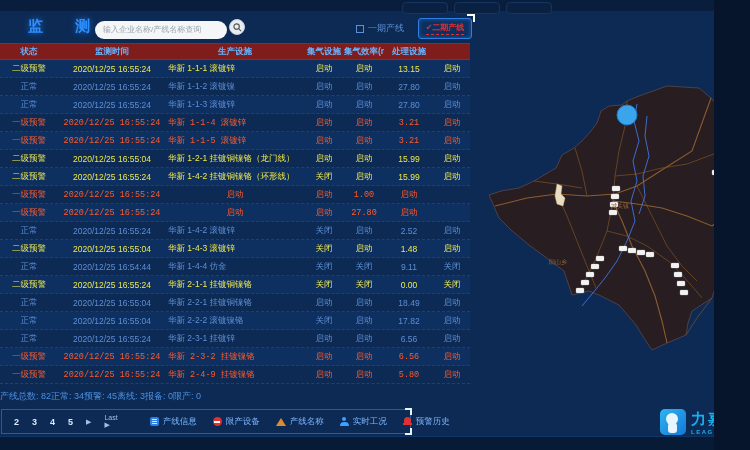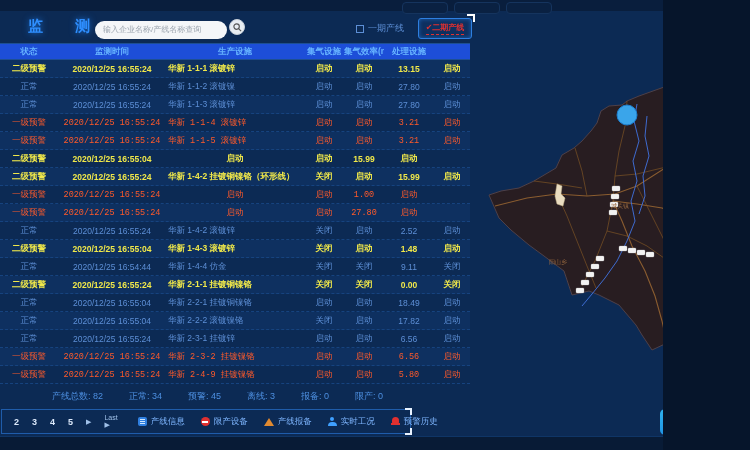--- a/index.html
+++ b/index.html
@@ -1,59 +1,59 @@
 <!DOCTYPE html>
 <html><head>
 <meta charset="utf-8">
 <style>
   html,body{margin:0;padding:0;background:#06152b;}
   *{box-sizing:border-box;font-family:"Liberation Sans","DejaVu Sans",sans-serif;}
-  .app{position:relative;width:663px;height:450px;background:#0c2a54;overflow:hidden;}
+  .app{position:relative;width:714px;height:450px;background:#0c2a54;overflow:hidden;}
 
   
   .topstrip{position:absolute;left:0;top:0;width:750px;height:11px;background:#091e3d;}
   .ghost-tab{position:absolute;top:2px;width:46px;height:12px;border:1px solid #15345e;border-radius:4px;background:#0a2142;}
 
   
   .hdr{position:absolute;left:0;top:11px;width:750px;height:32px;}
   .title{position:absolute;left:28px;top:6px;font-size:15px;font-weight:bold;color:#2f8fff;letter-spacing:14px;text-shadow:0 0 6px #1a6fd4;}
   .searchwrap{position:absolute;left:95px;top:7px;width:150px;height:18px;}
   .searchwrap input{width:132px;height:18px;border:none;border-radius:9px;padding:0 8px;font-size:8px;color:#444;background:#f4f6f8;outline:none;}
   .searchwrap input::placeholder{color:#9aa3ad;}
   .search-btn{position:absolute;right:0;top:1px;width:16px;height:16px;border-radius:50%;background:#e8edf2;border:1px solid #c8d0da;display:flex;align-items:center;justify-content:center;cursor:pointer;}
   .chk{position:absolute;left:356px;top:11px;display:flex;align-items:center;gap:4px;color:#5d8fd6;font-size:9px;cursor:pointer;}
   .chk .box{width:8px;height:8px;border:1px solid #5d8fd6;background:transparent;}
   .phase2-btn{position:absolute;left:418px;top:7px;width:54px;height:21px;border:1px solid #2e7fe0;border-radius:3px;background:rgba(20,60,120,.35);color:#e03030;font-size:8px;font-weight:bold;display:flex;align-items:center;justify-content:center;gap:2px;cursor:pointer;box-shadow:0 0 4px #1a5fb0 inset;}
   .phase2-btn .inner{border-bottom:1px dashed #e03030;padding-bottom:1px;}
   .corner-mark{position:absolute;right:-4px;top:-5px;width:8px;height:8px;border-top:2px solid #fff;border-right:2px solid #fff;}
 
   
   .panel{position:absolute;left:0;top:43px;width:470px;}
-  .thead{display:grid;grid-template-columns:58px 108px 138px 40px 40px 50px 36px;height:17px;align-items:center;border-top:1px solid #1d4f93;border-bottom:1px solid #1d4f93;background:#1d4ed8;}
+  .thead{display:grid;grid-template-columns:58px 108px 138px 40px 40px 50px 36px;height:17px;align-items:center;border-top:1px solid #1d4f93;border-bottom:1px solid #1d4f93;background:#7f1d1d;}
   .thead span{font-size:8.5px;font-weight:bold;color:#66b3ff;text-align:center;white-space:nowrap;overflow:hidden;}
   .trow{display:grid;grid-template-columns:58px 108px 138px 40px 40px 50px 36px;height:18px;align-items:center;border-bottom:1px dashed #16437f;cursor:pointer;}
   .trow:nth-child(odd){background:#0e3060;}
   .trow span{font-size:8.5px;text-align:center;white-space:nowrap;overflow:hidden;}
   .trow .c2{text-align:left;padding-left:2px;}
   .lv-normal span{color:#5d8fd6;}
   .lv-warn1 span{color:#ff5a2a;font-family:Liberation Mono, monospace;}
-  .lv-warn2 span{color:#f0e84a;font-weight:bold;}
-
-  
-  .summary{position:absolute;left:0;top:385px;width:470px;height:22px;display:flex;align-items:center;padding-left:52px;gap:26px;}
+  .lv-warn2 span{color:#f0e84a;font-weight:normal;}
+
+  
+  .summary{position:absolute;left:0;top:385px;width:470px;height:22px;display:flex;align-items:center;}
   .summary .sitem{font-size:9px;color:#4d8fe0;white-space:nowrap;}
 
   
   .bottombar{position:absolute;left:1px;top:409px;width:410px;height:25px;border:1px solid #1f5caa;display:flex;align-items:center;}
   .bottombar .bcorner-t{position:absolute;right:-2px;top:-2px;width:7px;height:7px;border-top:2px solid #e8f2ff;border-right:2px solid #e8f2ff;}
   .bottombar .bcorner-b{position:absolute;right:-2px;bottom:-2px;width:7px;height:7px;border-bottom:2px solid #e8f2ff;border-right:2px solid #e8f2ff;}
   .pager{display:flex;align-items:center;gap:13px;margin-left:12px;}
   .pager .pg{font-size:9px;font-weight:bold;color:#dce9fb;cursor:pointer;}
   .pager .nav{font-size:7px;color:#9fc0e8;cursor:pointer;}
-  .toolbar{display:flex;align-items:flex-start;gap:16px;margin-left:20px;}
+  .toolbar{display:flex;align-items:flex-start;gap:16px;margin-left:32px;}
   .tbtn{display:flex;align-items:center;gap:4px;font-size:8.5px;color:#7fb6ff;cursor:pointer;white-space:nowrap;}
   .ic{display:inline-block;width:9px;height:9px;}
   .ic-info{background:#2f7fe0;border-radius:2px;position:relative;}
   .ic-info:after{content:"";position:absolute;left:2px;top:2px;right:2px;height:1px;background:#cfe6ff;box-shadow:0 2px 0 #cfe6ff,0 4px 0 #cfe6ff;}
   .ic-stop{background:#e03030;border-radius:50%;position:relative;}
   .ic-stop:after{content:"";position:absolute;left:1.5px;top:4px;right:1.5px;height:1.5px;background:#fff;}
   .ic-tri{width:0;height:0;border-left:5px solid transparent;border-right:5px solid transparent;border-bottom:8px solid #e08a30;background:none;}
   .ic-person{position:relative;background:none;}
   .ic-person:before{content:"";position:absolute;left:2.5px;top:0;width:4px;height:4px;border-radius:50%;background:#3fa0ff;}
   .ic-person:after{content:"";position:absolute;left:0;top:4.5px;width:9px;height:4.5px;border-radius:4px 4px 0 0;background:#3fa0ff;}
@@ -164,20 +164,21 @@
           <span class="c1">2020/12/25 16:55:24</span>
           <span class="c2">华新 1-1-5 滚镀锌</span>
           <span class="c3">启动</span>
           <span class="c4">启动</span>
           <span class="c5">3.21</span>
           <span class="c6">启动</span>
         </div>
         <div class="trow lv-warn2">
           <span class="c0">二级预警</span>
           <span class="c1">2020/12/25 16:55:04</span>
+          <span class="c2">华新 1-2-1 挂镀铜镍铬（龙门线）</span>
           <span class="c3">启动</span>
           <span class="c4">启动</span>
           <span class="c5">15.99</span>
           <span class="c6">启动</span>
         </div>
         <div class="trow lv-warn2">
           <span class="c0">二级预警</span>
           <span class="c1">2020/12/25 16:55:24</span>
           <span class="c2">华新 1-4-2 挂镀铜镍铬（环形线）</span>
           <span class="c3">关闭</span>
@@ -307,21 +308,21 @@
       <div class="tbtn">
         <span class="ic ic-info"></span>
         <span>产线信息</span>
       </div>
       <div class="tbtn">
         <span class="ic ic-stop"></span>
         <span>限产设备</span>
       </div>
       <div class="tbtn">
         <span class="ic ic-tri"></span>
-        <span>产线报备</span>
+        <span>产线名称</span>
       </div>
       <div class="tbtn">
         <span class="ic ic-person"></span>
         <span>实时工况</span>
       </div>
       <div class="tbtn">
         <span class="ic ic-bell"></span>
         <span>预警历史</span>
       </div>
     </div>

